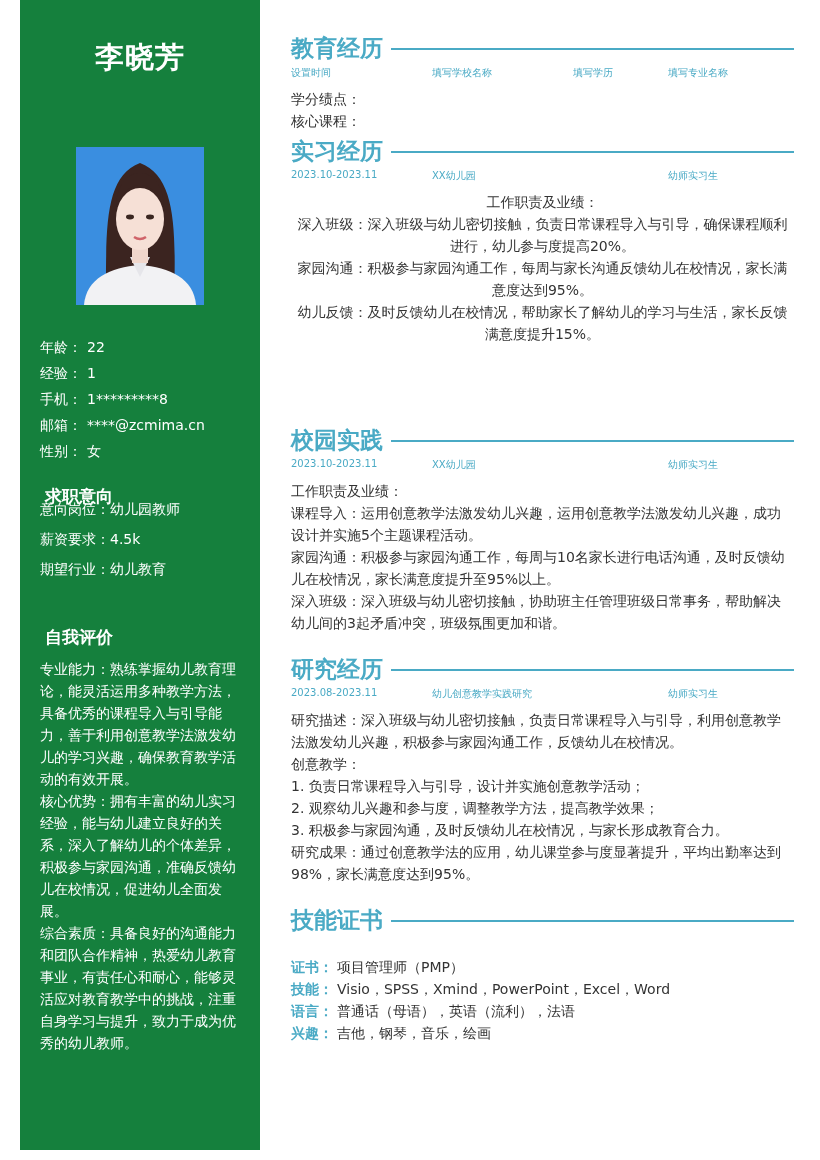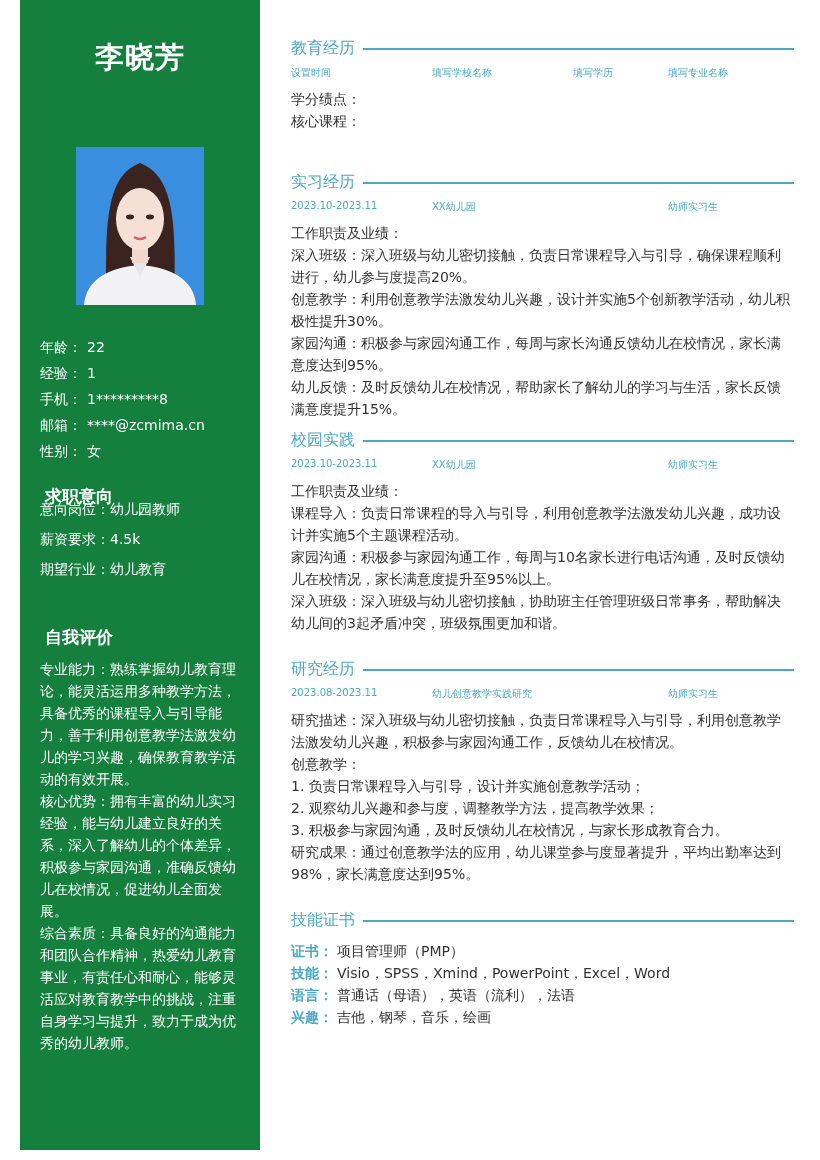--- a/index.html
+++ b/index.html
@@ -28,21 +28,21 @@
     position: absolute; left: 25px; font-size: 17px; font-weight: bold;
   }
   .intent { position: absolute; left: 20px; top: 494px; font-size: 14px; line-height: 30px; }
   .intent .row { height: 30px; }
 
   .self { position: absolute; left: 20px; top: 658px; width: 204px; font-size: 14px; line-height: 22px; }
 
   .main { position: absolute; left: 291px; top: 0; width: 503px; }
   .sec { position: absolute; left: 0; width: 503px; }
   .sec-h { display: flex; align-items: center; height: 24px; }
-  .sec-h .t { font-size: 16px; font-weight: normal; color: #4aaac5; white-space: nowrap; }
+  .sec-h .t { font-size: 23px; font-weight: bold; color: #4aaac5; white-space: nowrap; }
   .sec-h .line { flex: 1; height: 2px; background: #4aaac5; margin-left: 8px; margin-top: 2px; }
 
   .meta { position: relative; height: 22px; font-size: 10px; color: #4aaac5; margin-top: 6px; }
   .meta span { position: absolute; top: 0; white-space: nowrap; }
 
   .body { font-size: 14px; line-height: 22px; color: #333333; }
   .body p { margin: 0; }
 
   .skills .r { display: flex; font-size: 14px; line-height: 22px; }
   .skills .lab { color: #4aaac5; font-weight: bold; width: 46px; }
@@ -124,52 +124,51 @@
       <span style="left:141px">填写学校名称</span>
       <span style="left:282px">填写学历</span>
       <span style="left:377px">填写专业名称</span>
     </div>
     <div class="body">
       <p>学分绩点：</p>
       <p>核心课程：</p>
     </div>
   </div>
 
-  <div class="sec" style="top:170px;">
+  <div class="sec" style="top:139px;text-align:center;">
     <div class="sec-h">
       <span class="t">实习经历</span>
       <span class="line"></span>
     </div>
     <div class="meta">
       <span style="left:0">2023.10-2023.11</span>
       <span style="left:141px">XX幼儿园</span>
       <span style="left:377px">幼师实习生</span>
     </div>
     <div class="body">
       <p>工作职责及业绩：</p>
       <p>深入班级：深入班级与幼儿密切接触，负责日常课程导入与引导，确保课程顺利进行，幼儿参与度提高20%。</p>
-      <p>创意教学：利用创意教学法激发幼儿兴趣，设计并实施5个创新教学活动，幼儿积极性提升30%。</p>
       <p>家园沟通：积极参与家园沟通工作，每周与家长沟通反馈幼儿在校情况，家长满意度达到95%。</p>
       <p>幼儿反馈：及时反馈幼儿在校情况，帮助家长了解幼儿的学习与生活，家长反馈满意度提升15%。</p>
     </div>
   </div>
 
   <div class="sec" style="top:428px;">
     <div class="sec-h">
       <span class="t">校园实践</span>
       <span class="line"></span>
     </div>
     <div class="meta">
       <span style="left:0">2023.10-2023.11</span>
       <span style="left:141px">XX幼儿园</span>
       <span style="left:377px">幼师实习生</span>
     </div>
     <div class="body">
       <p>工作职责及业绩：</p>
-      <p>课程导入：负责日常课程的导入与引导，利用创意教学法激发幼儿兴趣，成功设计并实施5个主题课程活动。</p>
+      <p>课程导入：运用创意教学法激发幼儿兴趣，运用创意教学法激发幼儿兴趣，成功设计并实施5个主题课程活动。</p>
       <p>家园沟通：积极参与家园沟通工作，每周与10名家长进行电话沟通，及时反馈幼儿在校情况，家长满意度提升至95%以上。</p>
       <p>深入班级：深入班级与幼儿密切接触，协助班主任管理班级日常事务，帮助解决幼儿间的3起矛盾冲突，班级氛围更加和谐。</p>
     </div>
   </div>
 
   <div class="sec" style="top:657px;">
     <div class="sec-h">
       <span class="t">研究经历</span>
       <span class="line"></span>
     </div>
@@ -182,21 +181,21 @@
       <p>研究描述：深入班级与幼儿密切接触，负责日常课程导入与引导，利用创意教学法激发幼儿兴趣，积极参与家园沟通工作，反馈幼儿在校情况。</p>
       <p>创意教学：</p>
       <p>1. 负责日常课程导入与引导，设计并实施创意教学活动；</p>
       <p>2. 观察幼儿兴趣和参与度，调整教学方法，提高教学效果；</p>
       <p>3. 积极参与家园沟通，及时反馈幼儿在校情况，与家长形成教育合力。</p>
       <p>研究成果：通过创意教学法的应用，幼儿课堂参与度显著提升，平均出勤率达到98%，家长满意度达到95%。</p>
     </div>
   </div>
 
   <div class="sec skills" style="top:908px;">
-    <div class="sec-h" style="margin-bottom:8px;justify-content:center;">
+    <div class="sec-h" style="margin-bottom:24px;justify-content:center;">
       <span class="t">技能证书</span>
       <span class="line"></span>
     </div>
     <div class="r">
       <span class="lab">证书：</span>
       <span>项目管理师（PMP）</span>
     </div>
     <div class="r">
       <span class="lab">技能：</span>
       <span>Visio，SPSS，Xmind，PowerPoint，Excel，Word</span>

